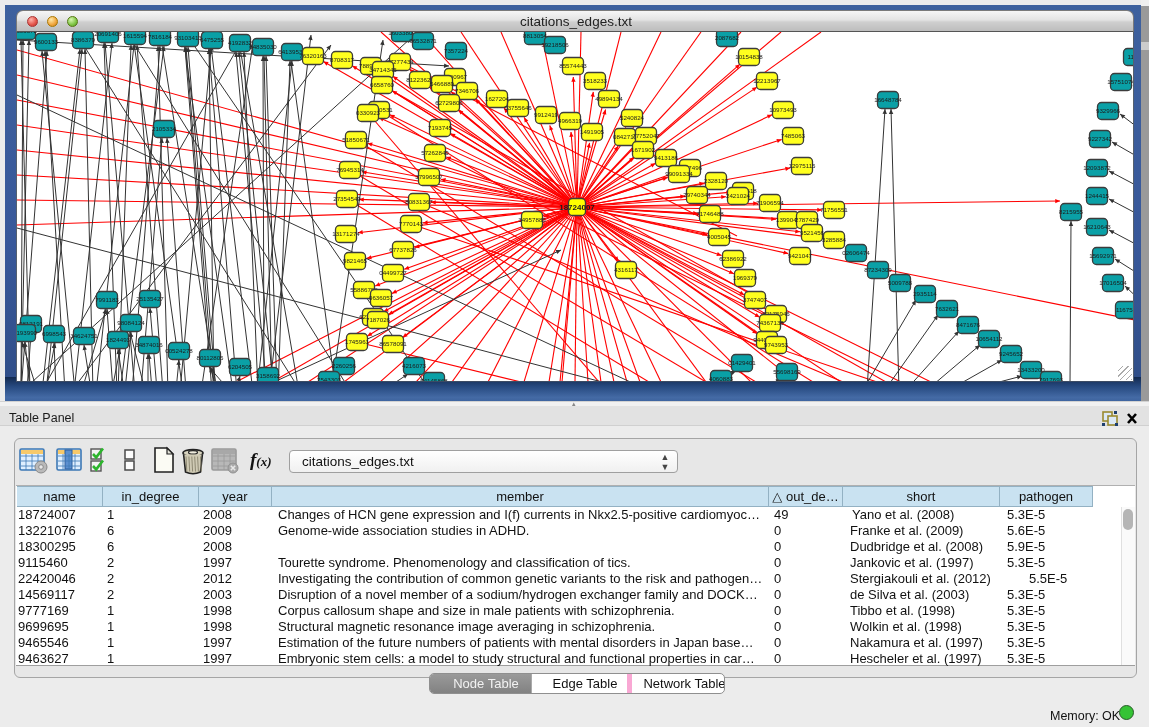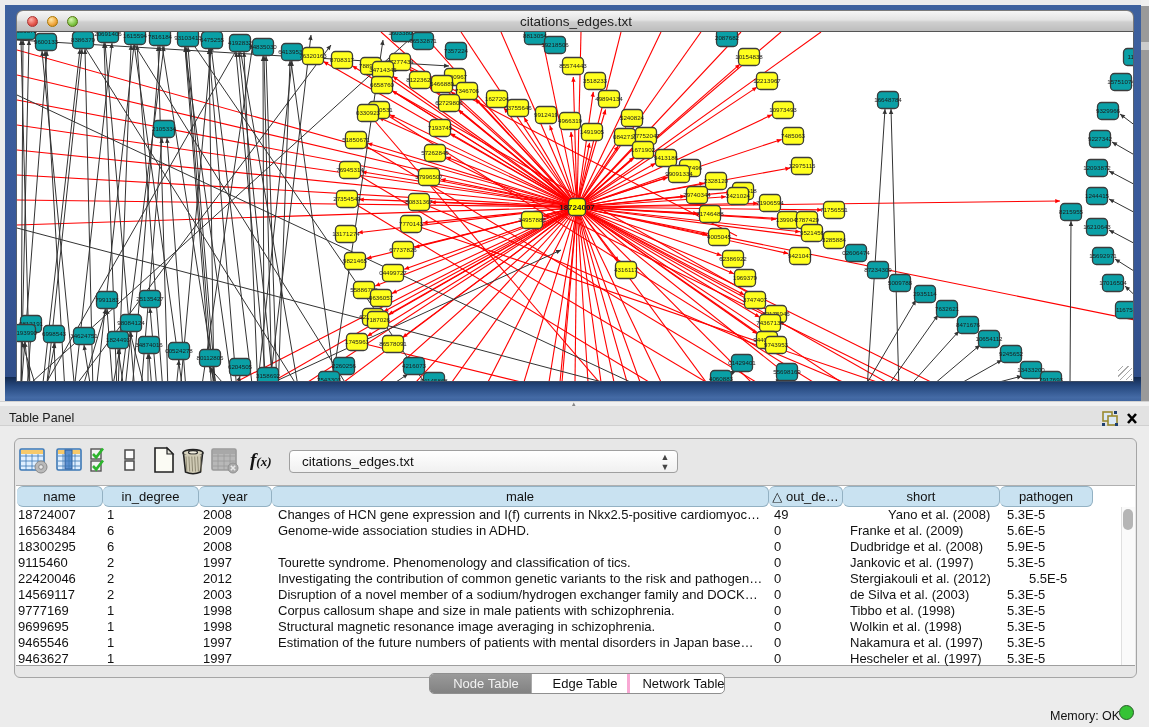--- a/index.html
+++ b/index.html
@@ -23,30 +23,30 @@
 #divider { position:absolute; left:0; top:401px; width:1149px; height:5px; background:#f1f1f1; border-top:1px solid #d2d2d2; }
 #divcaret { position:absolute; left:572px; top:400px; font-size:7px; color:#888; }
 #tp-head { position:absolute; left:0px; top:406px; width:1149px; height:20px; background:#e2e2e2; border-bottom:1px solid #d0d0d0;padding-left:12px; }
 #tp-head span { position:absolute; left:9px; top:5px; font-size:12.5px; color:#1a1a1a; }
 #panelbg { position:absolute; left:0; top:431px; width:1149px; height:296px; background:#ececec; }
 #container { position:absolute; left:14px; top:438px; width:1123px; height:240px; border:1px solid #a5a5a5; border-radius:6px; background:#e7e7e7; }
 #dropdown { position:absolute; left:289px; top:450px; width:389px; height:23px; background:linear-gradient(180deg,#ffffff,#f0f0f0); border:1px solid #9f9f9f; border-radius:4px; }
 #dropdown span { position:absolute; left:12px; top:3px; font-size:13.5px; color:#111; }
 #dd-arrows { position:absolute; left:368px; top:1px; font-size:9px; color:#444; line-height:10px; text-align:center; width:14px; }
 #tablewrap { position:absolute; left:16px; top:485px; width:1119px; height:181px; background:#fff; border-top:1px solid #b0b0b0; border-bottom:1px solid #9e9e9e; }
-.hcell { position:absolute; top:486px; height:21px; background:#c9e2f1; border-right:1px solid #93b1c3; border-top:1px solid #93b1c3; border-bottom:1px solid #93b1c3; font-size:13px; color:#111; text-align:center; line-height:20px;border-radius:6px; }
+.hcell { position:absolute; top:486px; height:21px; background:#c9e2f1; border-right:1px solid #93b1c3; border-top:1px solid #93b1c3; border-bottom:1px solid #93b1c3; font-size:13px; color:#111; text-align:center; line-height:20px; }
 .row { position:absolute; left:0px; width:1120px; height:16px; font-size:13px; color:#111; line-height:16px; }
 .row span { position:absolute; top:0px; white-space:nowrap; line-height:16px; }
 #scrolltrack { position:absolute; left:1121px; top:507px; width:14px; height:158px; background:#fafafa; border-left:1px solid #e0e0e0; }
 #scrollthumb { position:absolute; left:1123px; top:509px; width:10px; height:21px; background:#b5b5b5; border-radius:5px; }
 #tabs { position:absolute; left:429px; top:673px; width:296px; height:21px; border:1px solid #8f8f8f; border-radius:5px; background:#fff; overflow:hidden; }
 .tab { position:absolute; top:0; height:21px; font-size:13px; line-height:20px; text-align:center; color:#111;padding-left:11px; }
 #tab1 { left:0; width:101px; background:linear-gradient(180deg,#9a9a9a,#7f7f7f); color:#f2f2f2; }
 #tab2 { left:101px; width:96px; border-left:1px solid #aaa; }
-#tab3 { left:197px; width:99px; border-left:3px solid #f9a8d4; }
+#tab3 { left:197px; width:99px; border-left:5px solid #f9a8d4; }
 #memory { position:absolute; left:1050px; top:709px; font-size:12.5px; color:#111;text-align:center; }
 #memdot { position:absolute; left:1119px; top:705px; width:15px; height:15px; border-radius:50%; background:#35c335; border:1.5px solid #2a5a2a; }
 #tpicons { position:absolute; left:1101px; top:410px; }
 </style></head><body>
 <div id="app">
   <div id="desktop"></div>
   <div id="bluebottom"></div>
   <div id="rightstrip">
       <div class="n1"></div>
       <div class="n2"></div>
@@ -808,35 +808,35 @@
     </svg>
     <div style="position:absolute;left:250px;top:449px;font-family:'Liberation Serif',serif;font-style:italic;font-weight:bold;font-size:19px;color:#111">f<span style="font-size:13px">(x)</span></div>
   <div id="dropdown">
       <span>citations_edges.txt</span>
       <div id="dd-arrows">▲<br>▼</div>
     </div>
   <div id="tablewrap"></div>
   <div class="hcell" style="left:17px;width:86px;">name</div>
   <div class="hcell" style="left:103px;width:96px;">in_degree</div>
   <div class="hcell" style="left:199px;width:73px;">year</div>
-  <div class="hcell" style="left:272px;width:497px;">male</div>
+  <div class="hcell" style="left:272px;width:497px;">member</div>
   <div class="hcell" style="left:769px;width:74px;">△ out_de…</div>
   <div class="hcell" style="left:843px;width:157px;">short</div>
   <div class="hcell" style="left:1000px;width:93px;">pathogen</div>
   <div class="row" style="top:507px">
       <span style="left:18px">18724007</span>
       <span style="left:107px">1</span>
       <span style="left:203px">2008</span>
       <span style="left:278px">Changes of HCN gene expression and I(f) currents in Nkx2.5-positive cardiomyoc…</span>
       <span style="left:774px">49</span>
-      <span style="left:888px">Yano et al. (2008)</span>
+      <span style="left:852px">Yano et al. (2008)</span>
       <span style="left:1007px">5.3E-5</span>
     </div>
 <div class="row" style="top:523px">
-      <span style="left:18px">16563484</span>
+      <span style="left:18px">13221076</span>
       <span style="left:107px">6</span>
       <span style="left:203px">2009</span>
       <span style="left:278px">Genome-wide association studies in ADHD.</span>
       <span style="left:774px">0</span>
       <span style="left:850px">Franke et al. (2009)</span>
       <span style="left:1007px">5.6E-5</span>
     </div>
 <div class="row" style="top:539px">
       <span style="left:18px">18300295</span>
       <span style="left:107px">6</span>
@@ -896,20 +896,21 @@
       <span style="left:203px">1997</span>
       <span style="left:278px">Estimation of the future numbers of patients with mental disorders in Japan base…</span>
       <span style="left:774px">0</span>
       <span style="left:850px">Nakamura et al. (1997)</span>
       <span style="left:1007px">5.3E-5</span>
     </div>
 <div class="row" style="top:651px">
       <span style="left:18px">9463627</span>
       <span style="left:107px">1</span>
       <span style="left:203px">1997</span>
+      <span style="left:278px">Embryonic stem cells: a model to study structural and functional properties in car…</span>
       <span style="left:774px">0</span>
       <span style="left:850px">Hescheler et al. (1997)</span>
       <span style="left:1007px">5.3E-5</span>
     </div>
   <div id="scrolltrack"></div>
     <div id="scrollthumb"></div>
   <div id="tabs">
     <div class="tab" id="tab1">Node Table</div>
     <div class="tab" id="tab2">Edge Table</div>
     <div class="tab" id="tab3">Network Table</div>

